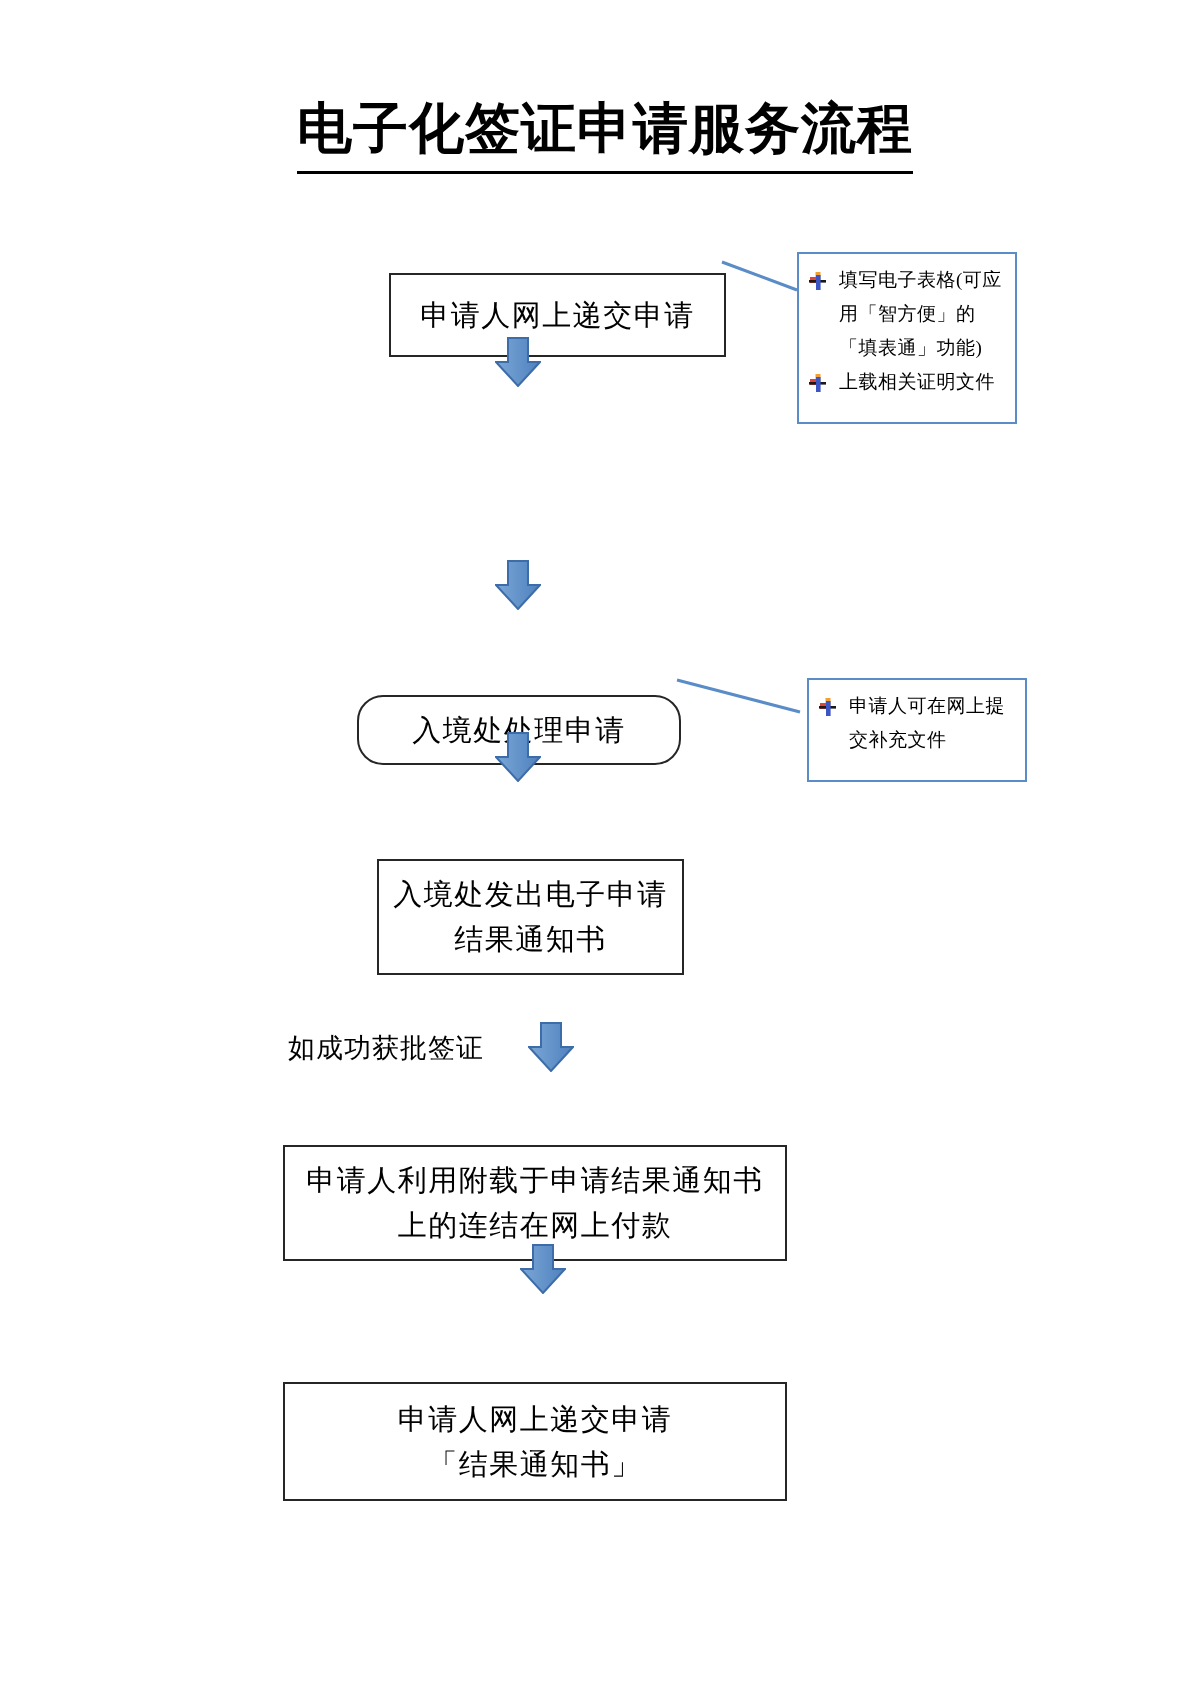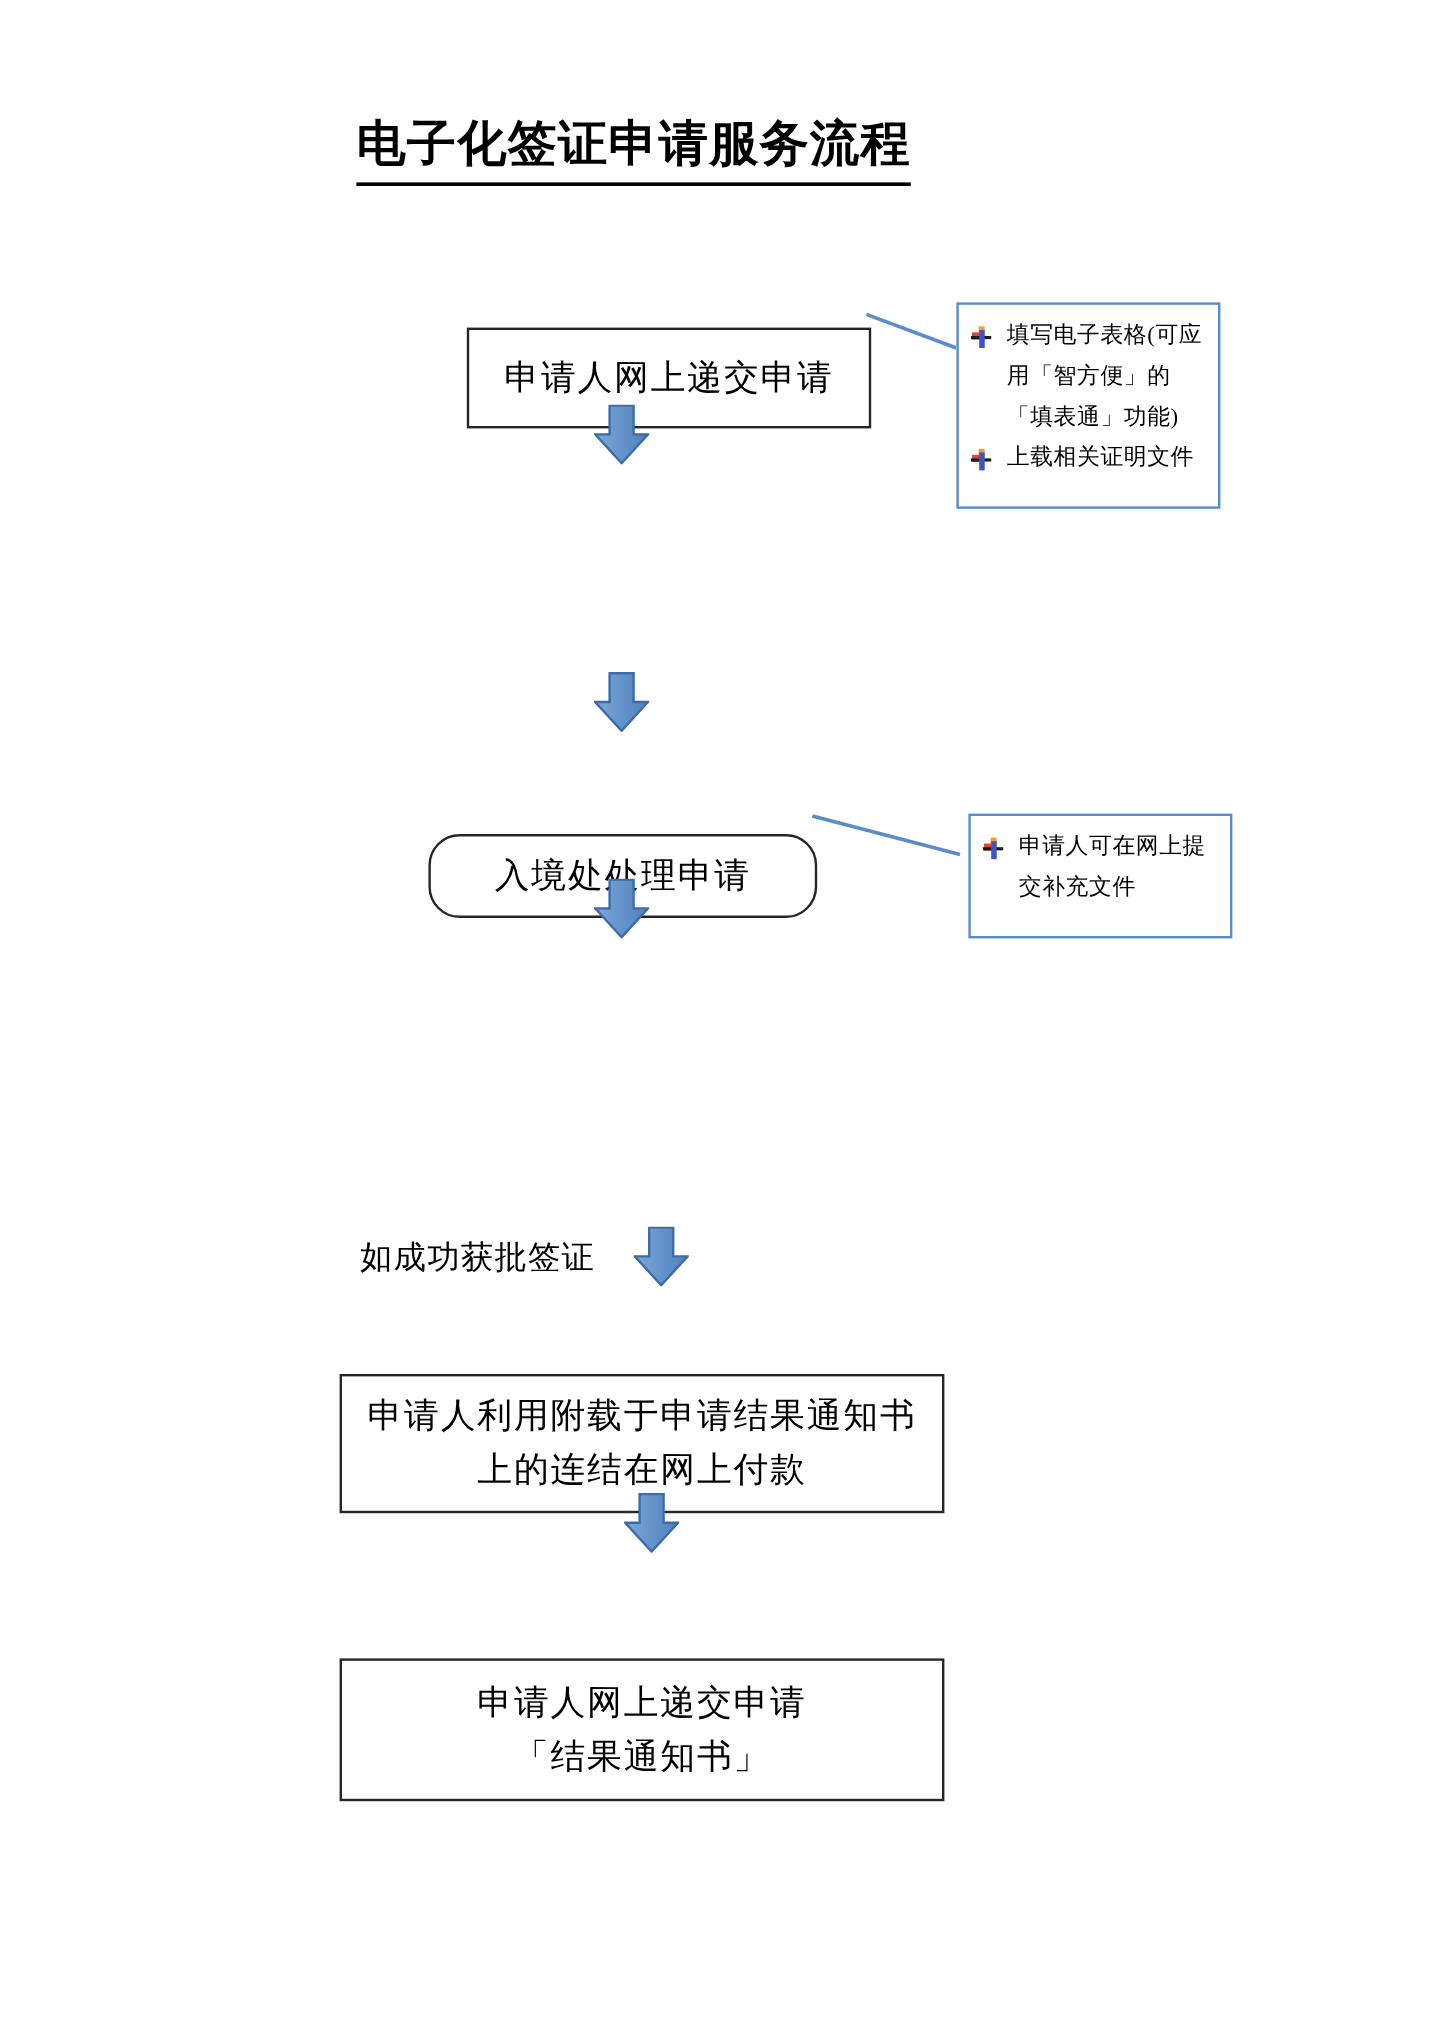--- a/index.html
+++ b/index.html
@@ -7,21 +7,21 @@
     position:relative;
     width:1200px;height:1697px;
     background:#ffffff;
     font-family:"Liberation Serif","DejaVu Serif",serif;
     color:#000;
     overflow:hidden;
   }
   .connectors{position:absolute;left:0;top:0;pointer-events:none;}
   .title{
     position:absolute;left:297px;top:92px;margin:0;
-    font-size:41px;font-weight:bold;letter-spacing:1px;
+    font-size:55px;font-weight:bold;letter-spacing:1px;
     border-bottom:3px solid #000;padding-bottom:5px;
     white-space:nowrap;
   }
   .flowbox{
     position:absolute;
     border:2px solid #262626;
     background:#ffffff;
     display:flex;flex-direction:column;align-items:center;justify-content:center;
     text-align:center;
     font-size:29px;letter-spacing:1.5px;line-height:45px;margin-top:47px;
@@ -48,21 +48,21 @@
   #callout2{left:772px;top:678px;width:206px;min-height:66px;margin-left:35px;}
   .bullet-item{display:flex;align-items:flex-start;}
   .bullet{width:34px;flex:0 0 34px;padding-top:8px;padding-left:4px;box-sizing:border-box;}
   .bullet-text{
     width:172px;
     font-size:19px;line-height:34px;letter-spacing:0.5px;
     font-family:"Liberation Serif","DejaVu Serif",serif;
   }
   .branch-label{
     position:absolute;left:288px;top:1030px;
-    font-size:27px;letter-spacing:1px;white-space:nowrap;margin-left:12px;
+    font-size:27px;letter-spacing:1px;white-space:nowrap;
   }
 </style>
 </head>
 <body>
 
 <div class="page">
 
   <svg class="connectors" width="1200" height="1697">
     <defs>
       <linearGradient id="arrowGrad" x1="0" y1="0" x2="1" y2="0">
@@ -131,20 +131,24 @@
         </svg>
       </span>
       <span class="bullet-text">申请人可在网上提交补充文件</span>
     </div>
   </div>
 
   <svg class="arrow" id="arrow3" viewBox="0 0 46 50">
     <polygon points="13,1 33,1 33,25 45,25 23,49 1,25 13,25" fill="url(#arrowGrad)" stroke="#3d6da8" stroke-width="2"></polygon>
   </svg>
 
+  <div class="flowbox" id="box4">
+    <div>入境处发出电子申请</div>
+    <div>结果通知书</div>
+  </div>
 
   <div class="branch-label">如成功获批签证</div>
   <svg class="arrow" id="arrow4" viewBox="0 0 46 50">
     <polygon points="13,1 33,1 33,25 45,25 23,49 1,25 13,25" fill="url(#arrowGrad)" stroke="#3d6da8" stroke-width="2"></polygon>
   </svg>
 
   <div class="flowbox" id="box5">
     <div>申请人利用附载于申请结果通知书</div>
     <div>上的连结在网上付款</div>
   </div>

